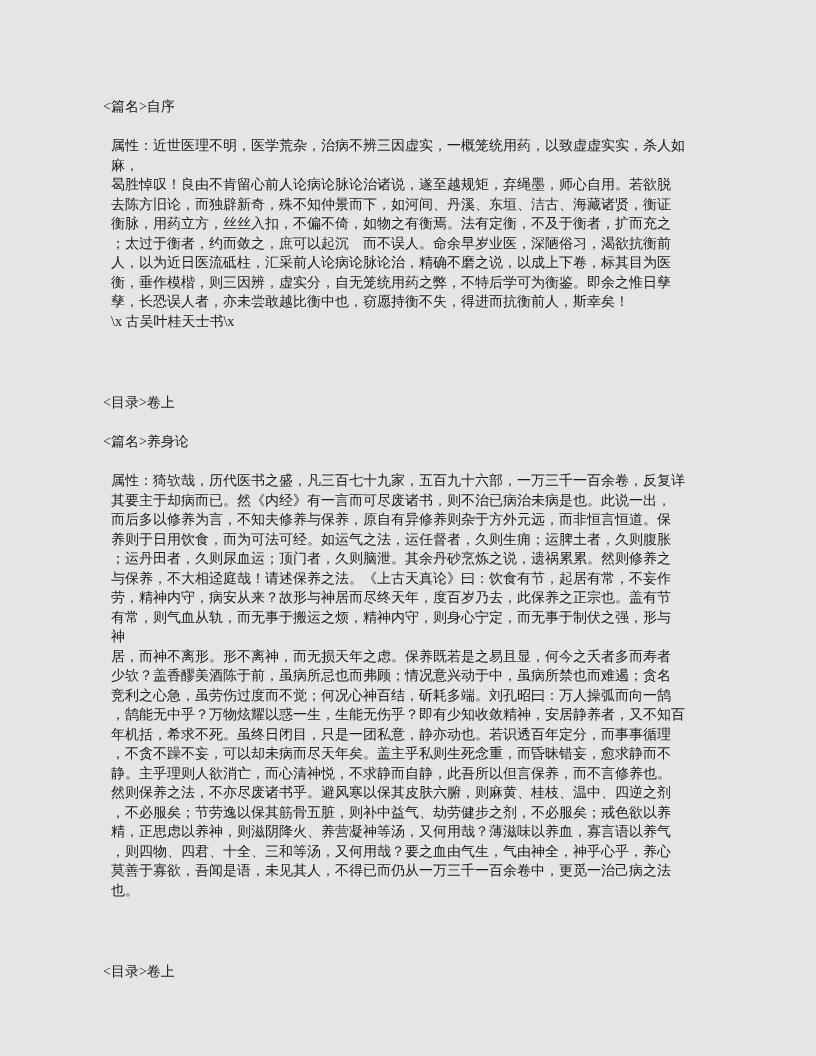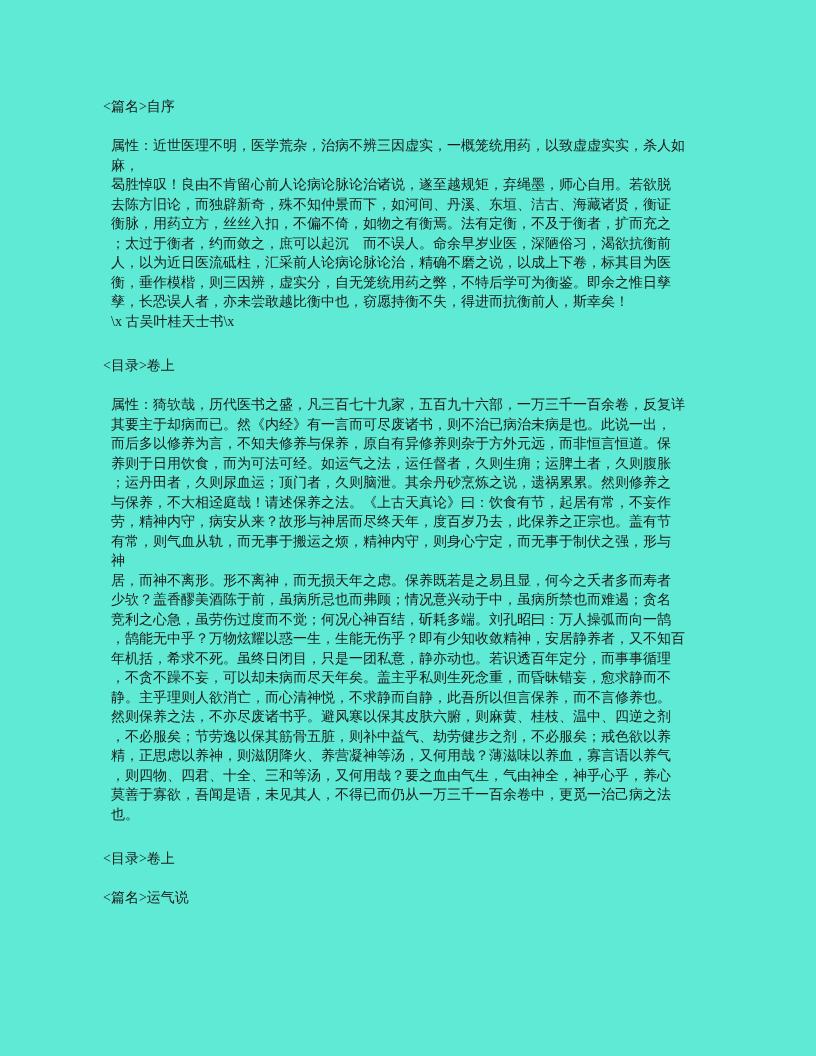--- a/index.html
+++ b/index.html
@@ -5,41 +5,41 @@
   html, body {
     margin: 0;
     padding: 0;
     background: #ffffff;
   }
   .page {
     position: relative;
     width: 816px;
     height: 1056px;
     box-sizing: border-box;
-    background: #5eead4;
+    background: #e5e5e5;
     color: #1a1a1a;
     font-family: "Liberation Serif", "DejaVu Serif", serif;
     font-size: 14px;
     line-height: 19.5px;
     padding: 97px 100px 0 103px;
     overflow: hidden;
   }
   .tag-heading {
     margin: 0;
     font-weight: normal;
     font-size: 14px;
     white-space: pre-wrap;
   }
   .body-text {
     margin: 8px;
     white-space: pre-wrap;
     word-break: break-all;
   }
   .gap-1 { margin-top: 19.5px; }  
-  .gap-2 { margin-top: 25px; }    
+  .gap-2 { margin-top: 62px; }    
 </style>
 </head>
 <body>
 
 <div class="page">
 
   <div class="tag-heading">&lt;篇名&gt;自序</div>
 
   <div class="body-text gap-1">属性：近世医理不明，医学荒杂，治病不辨三因虚实，一概笼统用药，以致虚虚实实，杀人如
 麻，
@@ -47,20 +47,21 @@
 去陈方旧论，而独辟新奇，殊不知仲景而下，如河间、丹溪、东垣、洁古、海藏诸贤，衡证
 衡脉，用药立方，丝丝入扣，不偏不倚，如物之有衡焉。法有定衡，不及于衡者，扩而充之
 ；太过于衡者，约而敛之，庶可以起沉　而不误人。命余早岁业医，深陋俗习，渴欲抗衡前
 人，以为近日医流砥柱，汇采前人论病论脉论治，精确不磨之说，以成上下卷，标其目为医
 衡，垂作模楷，则三因辨，虚实分，自无笼统用药之弊，不特后学可为衡鉴。即余之惟日孳
 孳，长恐误人者，亦未尝敢越比衡中也，窃愿持衡不失，得进而抗衡前人，斯幸矣！
 \x 古吴叶桂天士书\x</div>
 
   <div class="tag-heading gap-2">&lt;目录&gt;卷上</div>
 
+  <div class="tag-heading gap-1">&lt;篇名&gt;养身论</div>
 
   <div class="body-text gap-1">属性：猗欤哉，历代医书之盛，凡三百七十九家，五百九十六部，一万三千一百余卷，反复详
 其要主于却病而已。然《内经》有一言而可尽废诸书，则不治已病治未病是也。此说一出，
 而后多以修养为言，不知夫修养与保养，原自有异修养则杂于方外元远，而非恒言恒道。保
 养则于日用饮食，而为可法可经。如运气之法，运任督者，久则生痈；运脾土者，久则腹胀
 ；运丹田者，久则尿血运；顶门者，久则脑泄。其余丹砂烹炼之说，遗祸累累。然则修养之
 与保养，不大相迳庭哉！请述保养之法。《上古天真论》曰：饮食有节，起居有常，不妄作
 劳，精神内守，病安从来？故形与神居而尽终天年，度百岁乃去，此保养之正宗也。盖有节
 有常，则气血从轨，而无事于搬运之烦，精神内守，则身心宁定，而无事于制伏之强，形与
 神
@@ -73,15 +74,14 @@
 静。主乎理则人欲消亡，而心清神悦，不求静而自静，此吾所以但言保养，而不言修养也。
 然则保养之法，不亦尽废诸书乎。避风寒以保其皮肤六腑，则麻黄、桂枝、温中、四逆之剂
 ，不必服矣；节劳逸以保其筋骨五脏，则补中益气、劫劳健步之剂，不必服矣；戒色欲以养
 精，正思虑以养神，则滋阴降火、养营凝神等汤，又何用哉？薄滋味以养血，寡言语以养气
 ，则四物、四君、十全、三和等汤，又何用哉？要之血由气生，气由神全，神乎心乎，养心
 莫善于寡欲，吾闻是语，未见其人，不得已而仍从一万三千一百余卷中，更觅一治己病之法
 也。</div>
 
   <div class="tag-heading gap-2">&lt;目录&gt;卷上</div>
 
-  <div class="tag-heading gap-1">&lt;篇名&gt;运气说</div>
 
 </div>
 
 </body></html>

